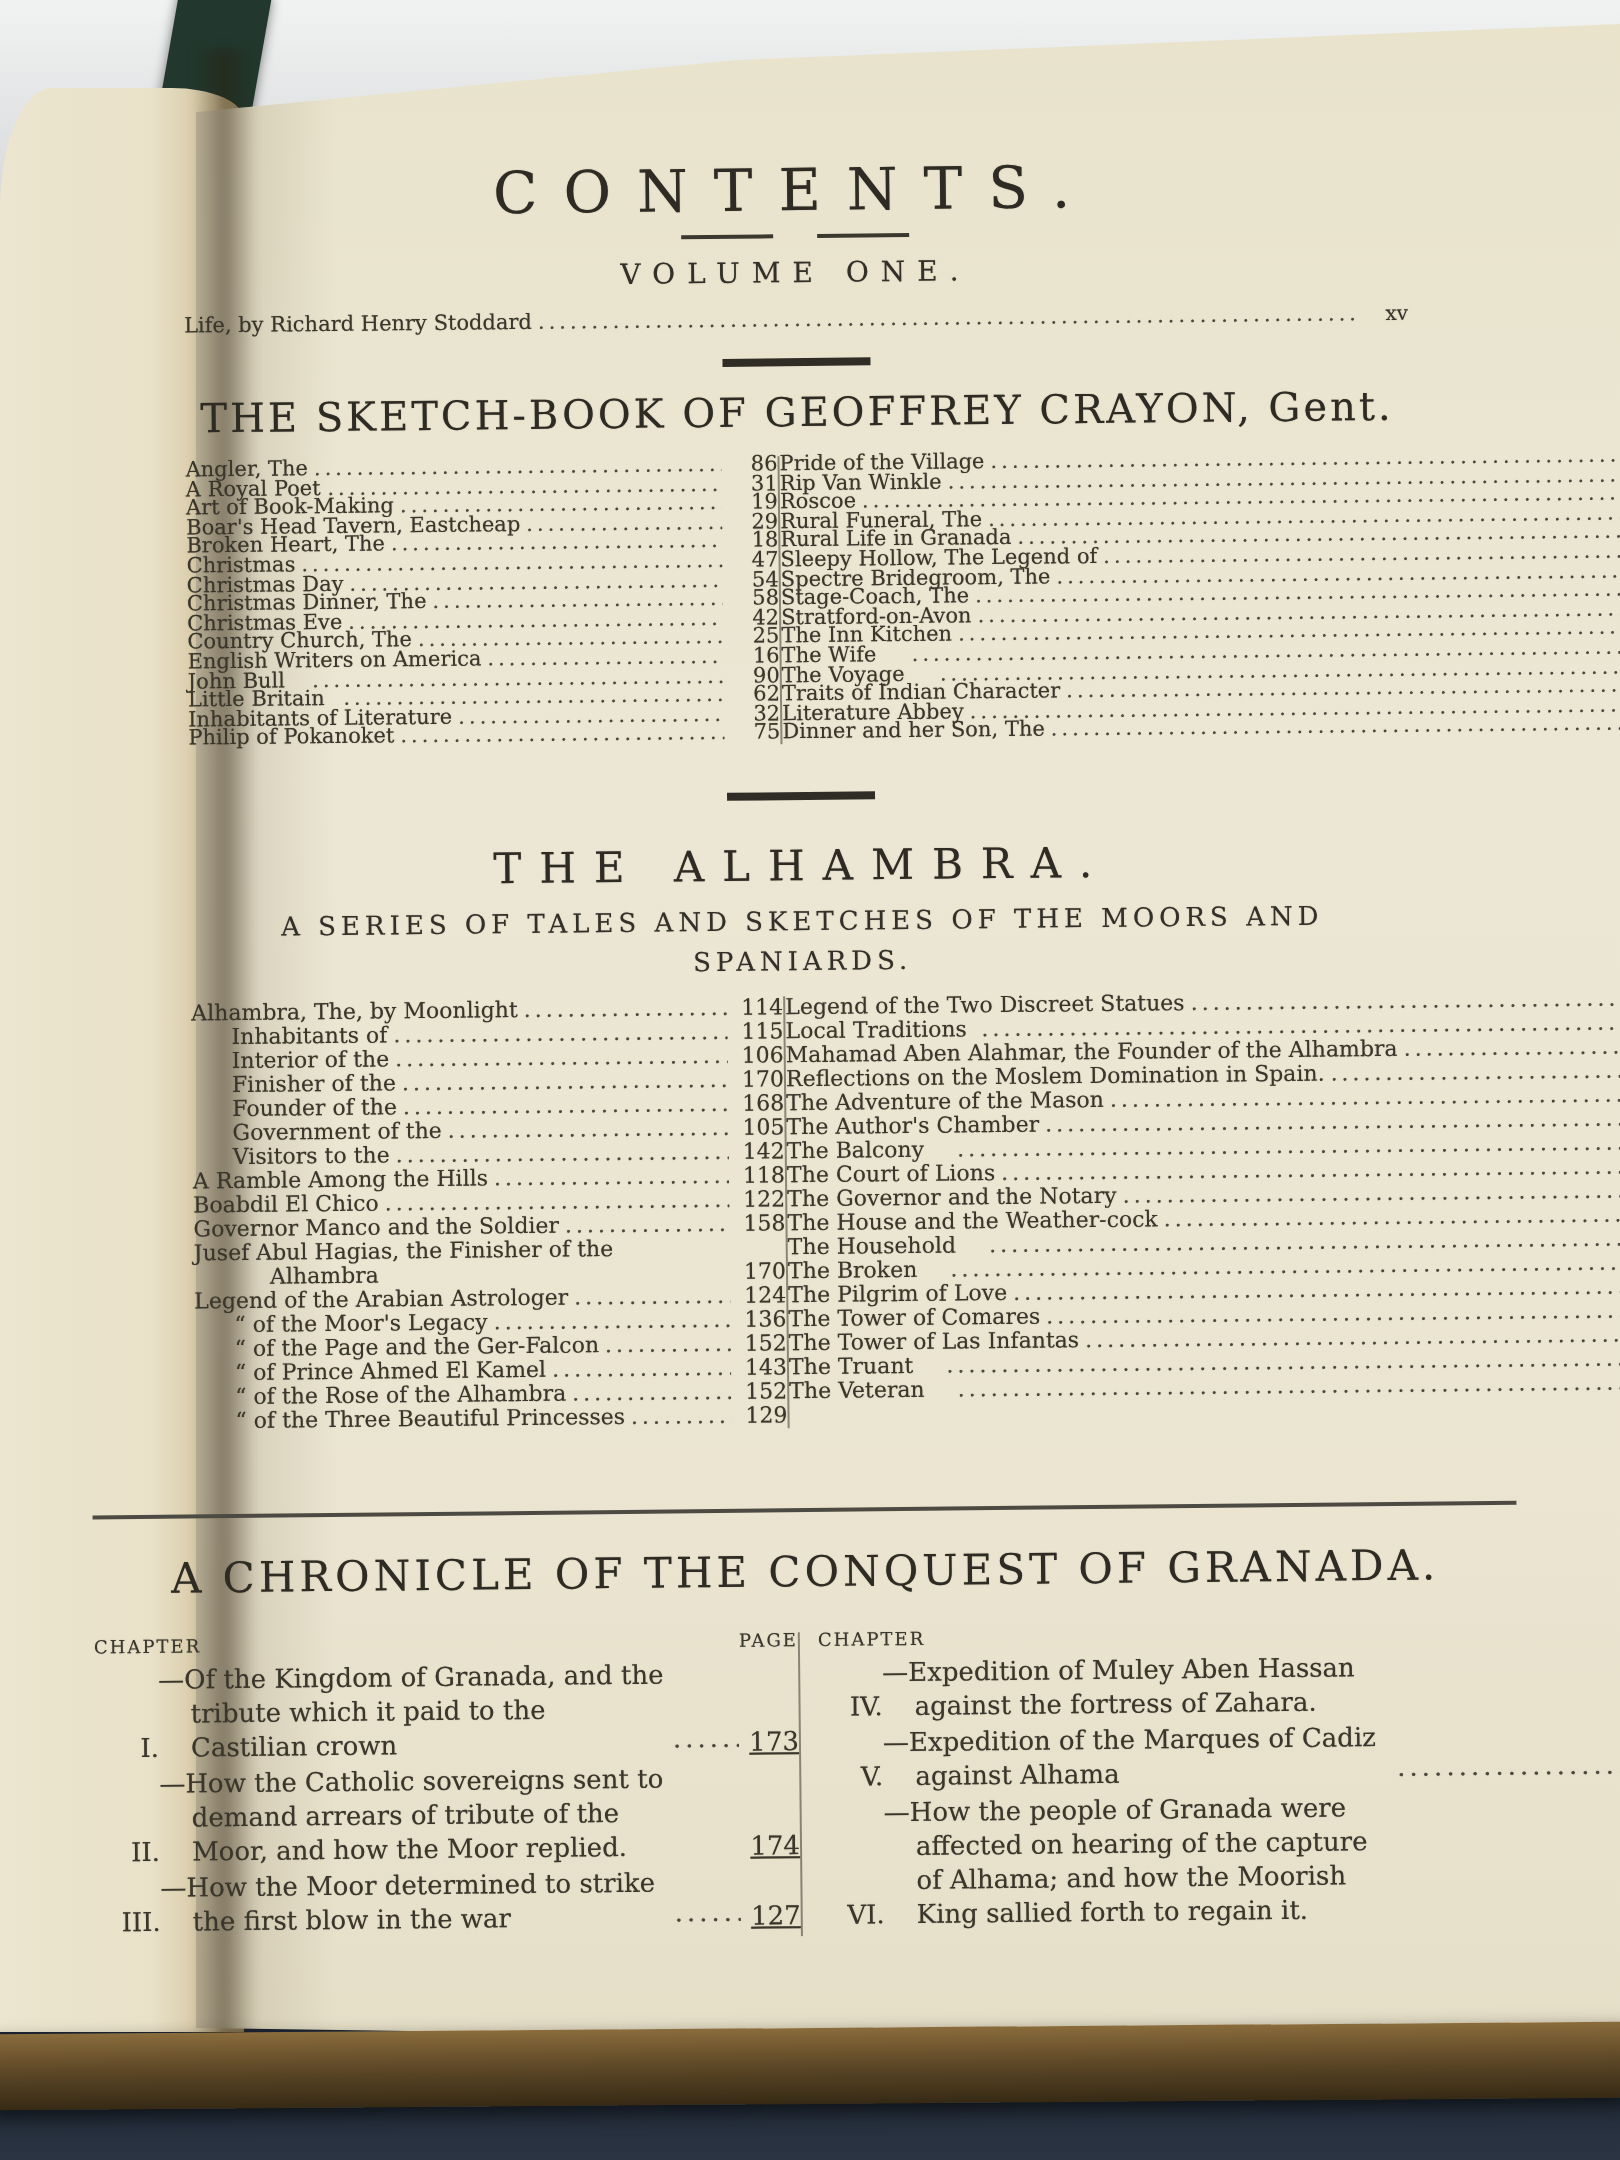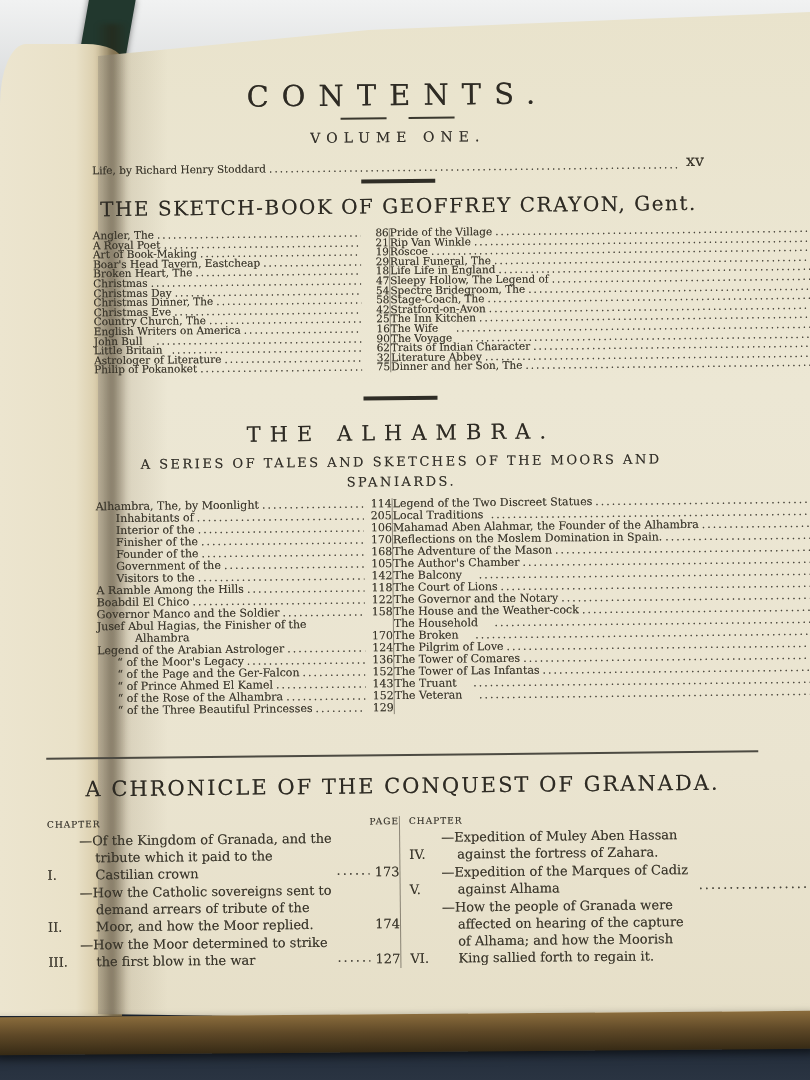--- a/index.html
+++ b/index.html
@@ -62,29 +62,29 @@
   .row{display:flex;align-items:flex-end;}
   .t{padding-left:38px;text-indent:-38px;}
   .row.indent .t{padding-left:58px;}
   .dots{flex:1;overflow:hidden;white-space:nowrap;margin:0 4px 0 3px;color:#4a463c;align-self:flex-end;}
   .dots::after{content:"..........................................................................................................................................................................";letter-spacing:2px;}
   .no-dots .dots::after{content:"";}
   .pg{min-width:24px;text-align:right;color:#3a362b;}
   
   .liferow .row{font-size:10.5px;}
   .liferow .t{padding-left:0;text-indent:0;}
-  .liferow .pg{font-size:16px;min-width:20px;}
+  .liferow .pg{font-size:10px;min-width:20px;}
   
   .chap-head{display:flex;justify-content:space-between;font-size:9px;letter-spacing:1px;color:#3b3830;margin-bottom:3px;}
   ul.chl{list-style:none;margin:0;padding:0;}
   .chrow{display:flex;align-items:flex-end;line-height:17px;margin-bottom:1px;}
-  .chnum{min-width:32px;text-align:left;white-space:nowrap;}
+  .chnum{min-width:32px;text-align:right;white-space:nowrap;}
   .cht{width:238px;padding-left:16px;text-indent:-16px;}
   .chrow .dots{margin-bottom:2px;}
-  .chrow .pg{min-width:26px;margin-bottom:0;}
+  .chrow .pg{min-width:26px;margin-bottom:0;text-decoration:underline;}
 </style>
 </head>
 <body>
 
 <div class="stage">
   <div class="topstrip"></div>
   <div class="corner"></div>
   <div class="facing"></div>
   <div class="page"></div>
   <div class="gutter"></div>
@@ -117,21 +117,21 @@
 
           <li class="row">
             <span class="t">Angler, The</span>
             <span class="dots"></span>
             <span class="pg">86</span>
           </li>
 
           <li class="row">
             <span class="t">A Royal Poet</span>
             <span class="dots"></span>
-            <span class="pg">21</span>
+            <span class="pg">31</span>
           </li>
 
           <li class="row">
             <span class="t">Art of Book-Making</span>
             <span class="dots"></span>
             <span class="pg">19</span>
           </li>
 
           <li class="row">
             <span class="t">Boar's Head Tavern, Eastcheap</span>
@@ -187,21 +187,21 @@
             <span class="pg">90</span>
           </li>
 
           <li class="row">
             <span class="t">Little Britain</span>
             <span class="dots"></span>
             <span class="pg">62</span>
           </li>
 
           <li class="row">
-            <span class="t">Astrologer of Literature</span>
+            <span class="t">Inhabitants of Literature</span>
             <span class="dots"></span>
             <span class="pg">32</span>
           </li>
 
           <li class="row">
             <span class="t">Philip of Pokanoket</span>
             <span class="dots"></span>
             <span class="pg">75</span>
           </li>
         </ul>
@@ -225,21 +225,21 @@
 
           </li>
 
           <li class="row">
             <span class="t">Rural Funeral, The</span>
             <span class="dots"></span>
 
           </li>
 
           <li class="row">
-            <span class="t">Life Life in England</span>
+            <span class="t">Rural Life in Granada</span>
             <span class="dots"></span>
 
           </li>
 
           <li class="row">
             <span class="t">Sleepy Hollow, The Legend of</span>
             <span class="dots"></span>
 
           </li>
 
@@ -313,21 +313,21 @@
 
           <li class="row">
             <span class="t">Alhambra, The, by Moonlight</span>
             <span class="dots"></span>
             <span class="pg">114</span>
           </li>
 
           <li class="row indent">
             <span class="t">Inhabitants of</span>
             <span class="dots"></span>
-            <span class="pg">205</span>
+            <span class="pg">115</span>
           </li>
 
           <li class="row indent">
             <span class="t">Interior of the</span>
             <span class="dots"></span>
             <span class="pg">106</span>
           </li>
 
           <li class="row indent">
             <span class="t">Finisher of the</span>

